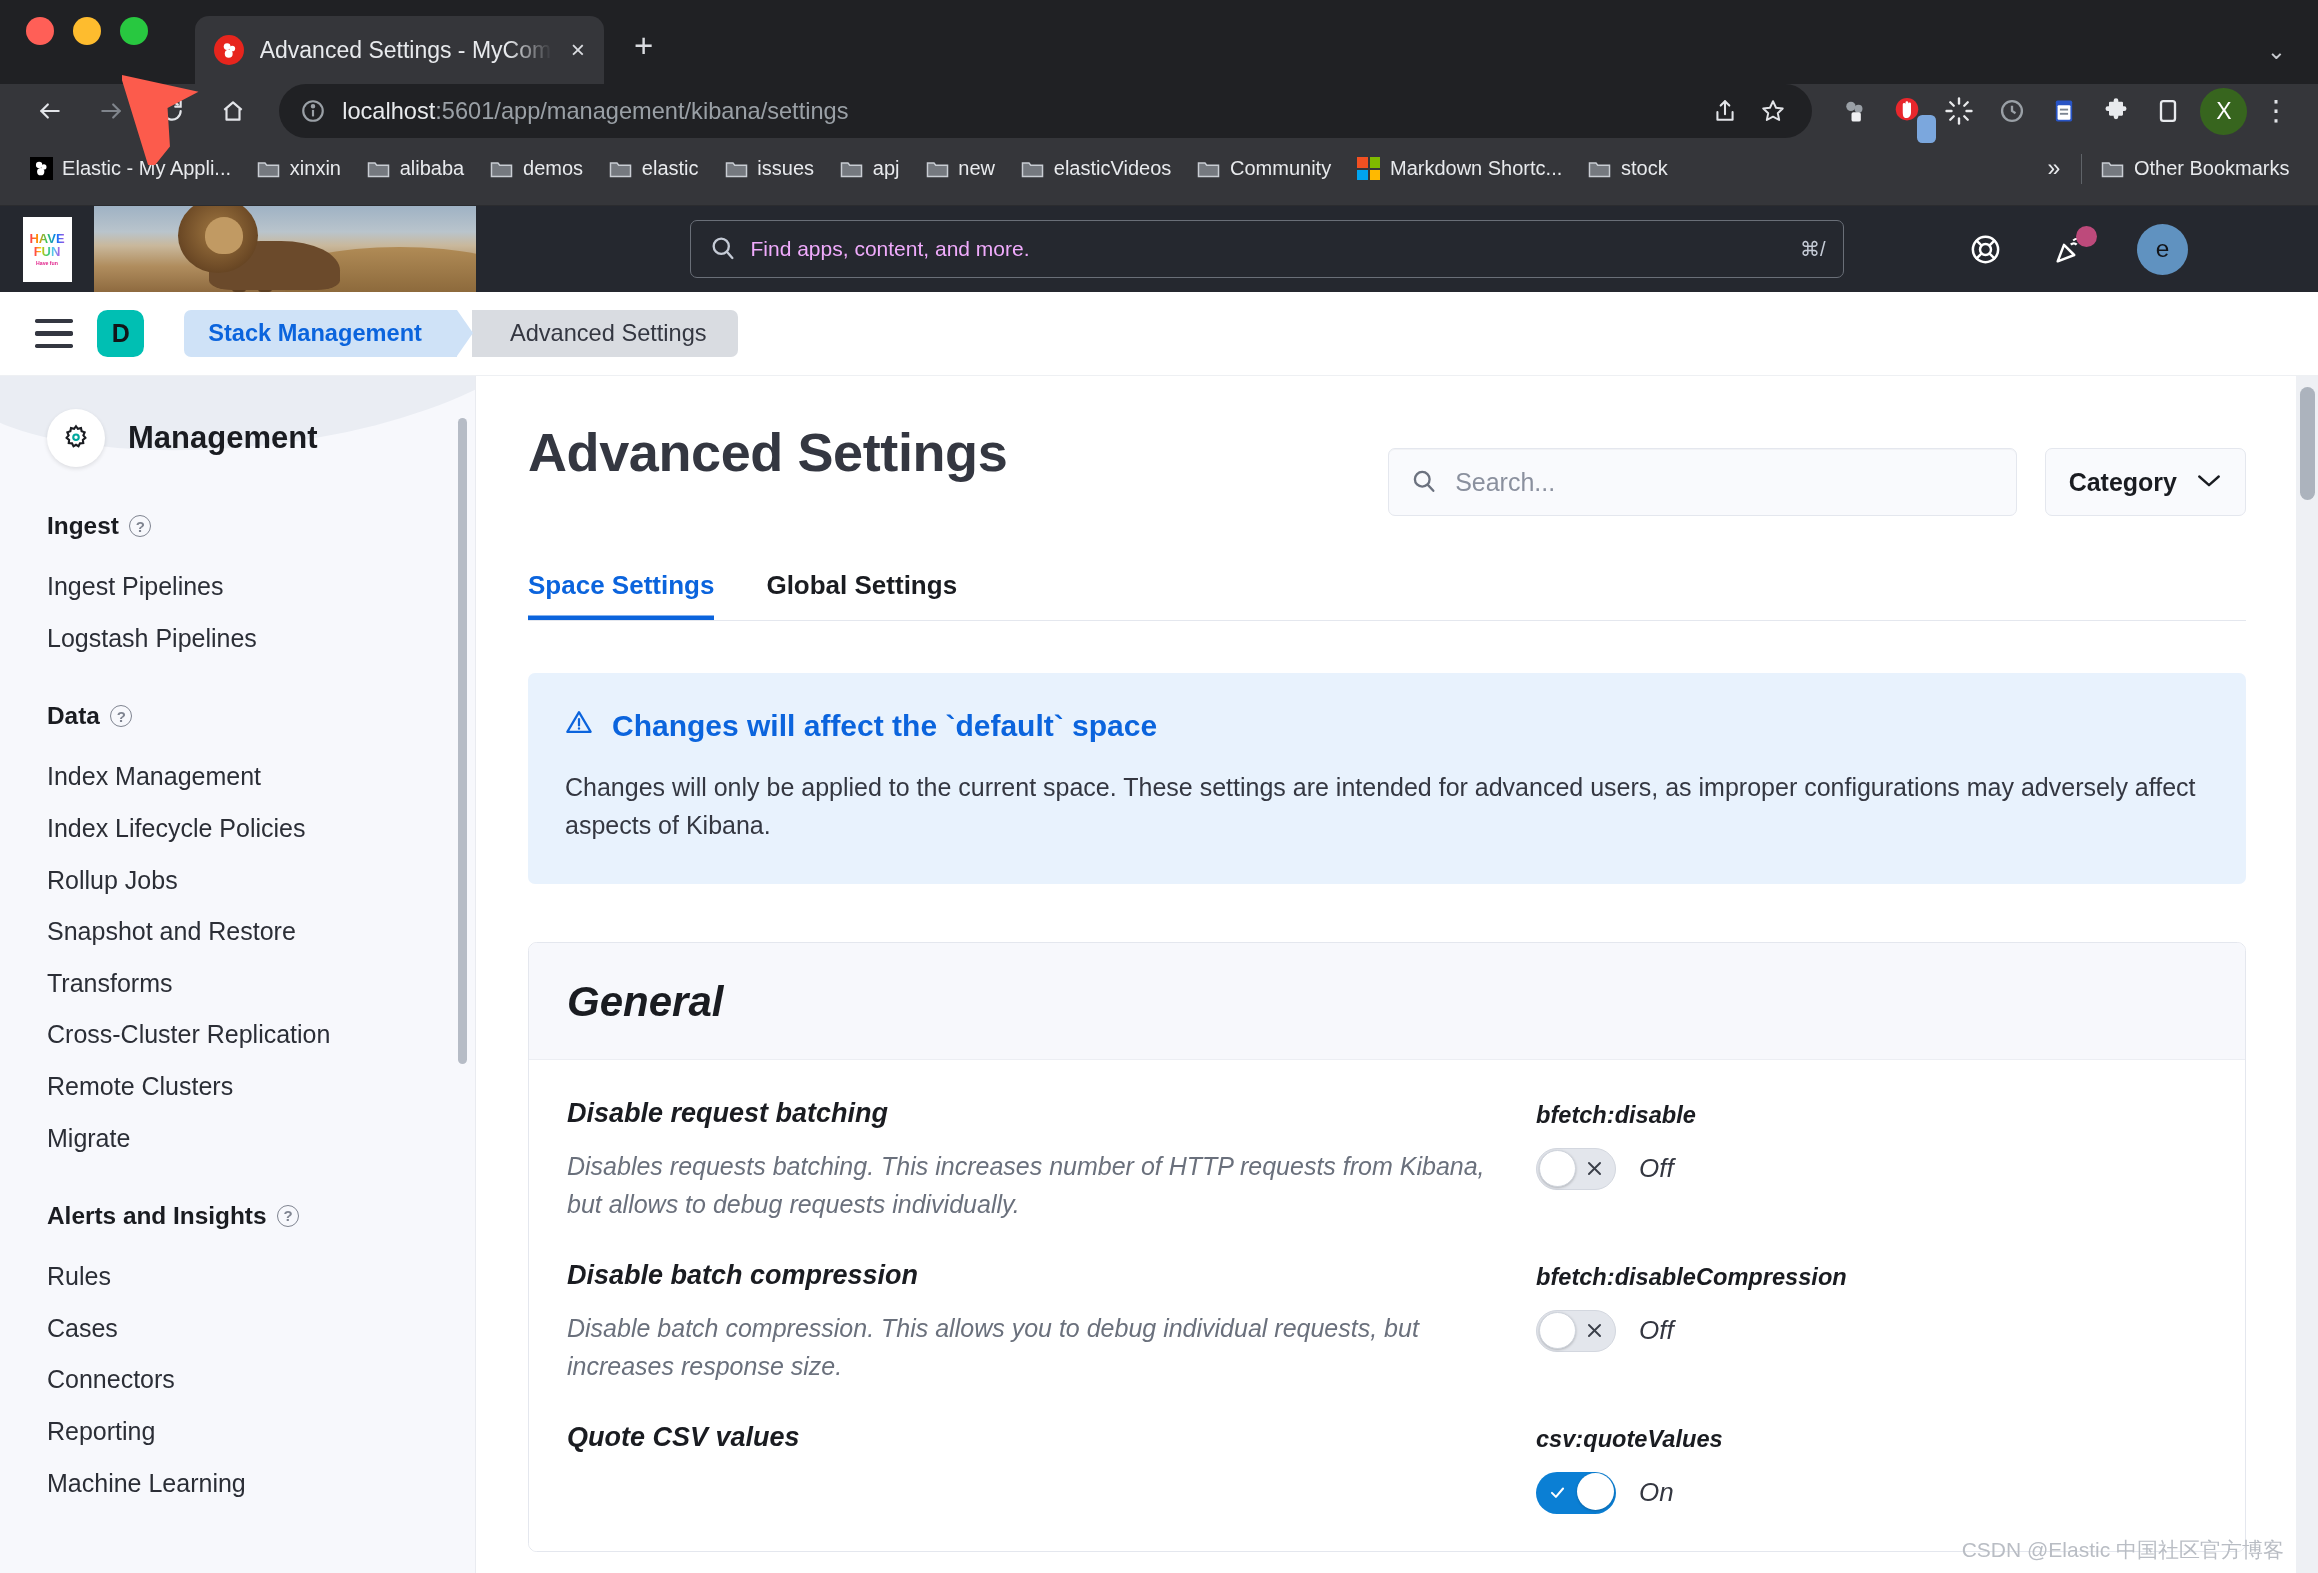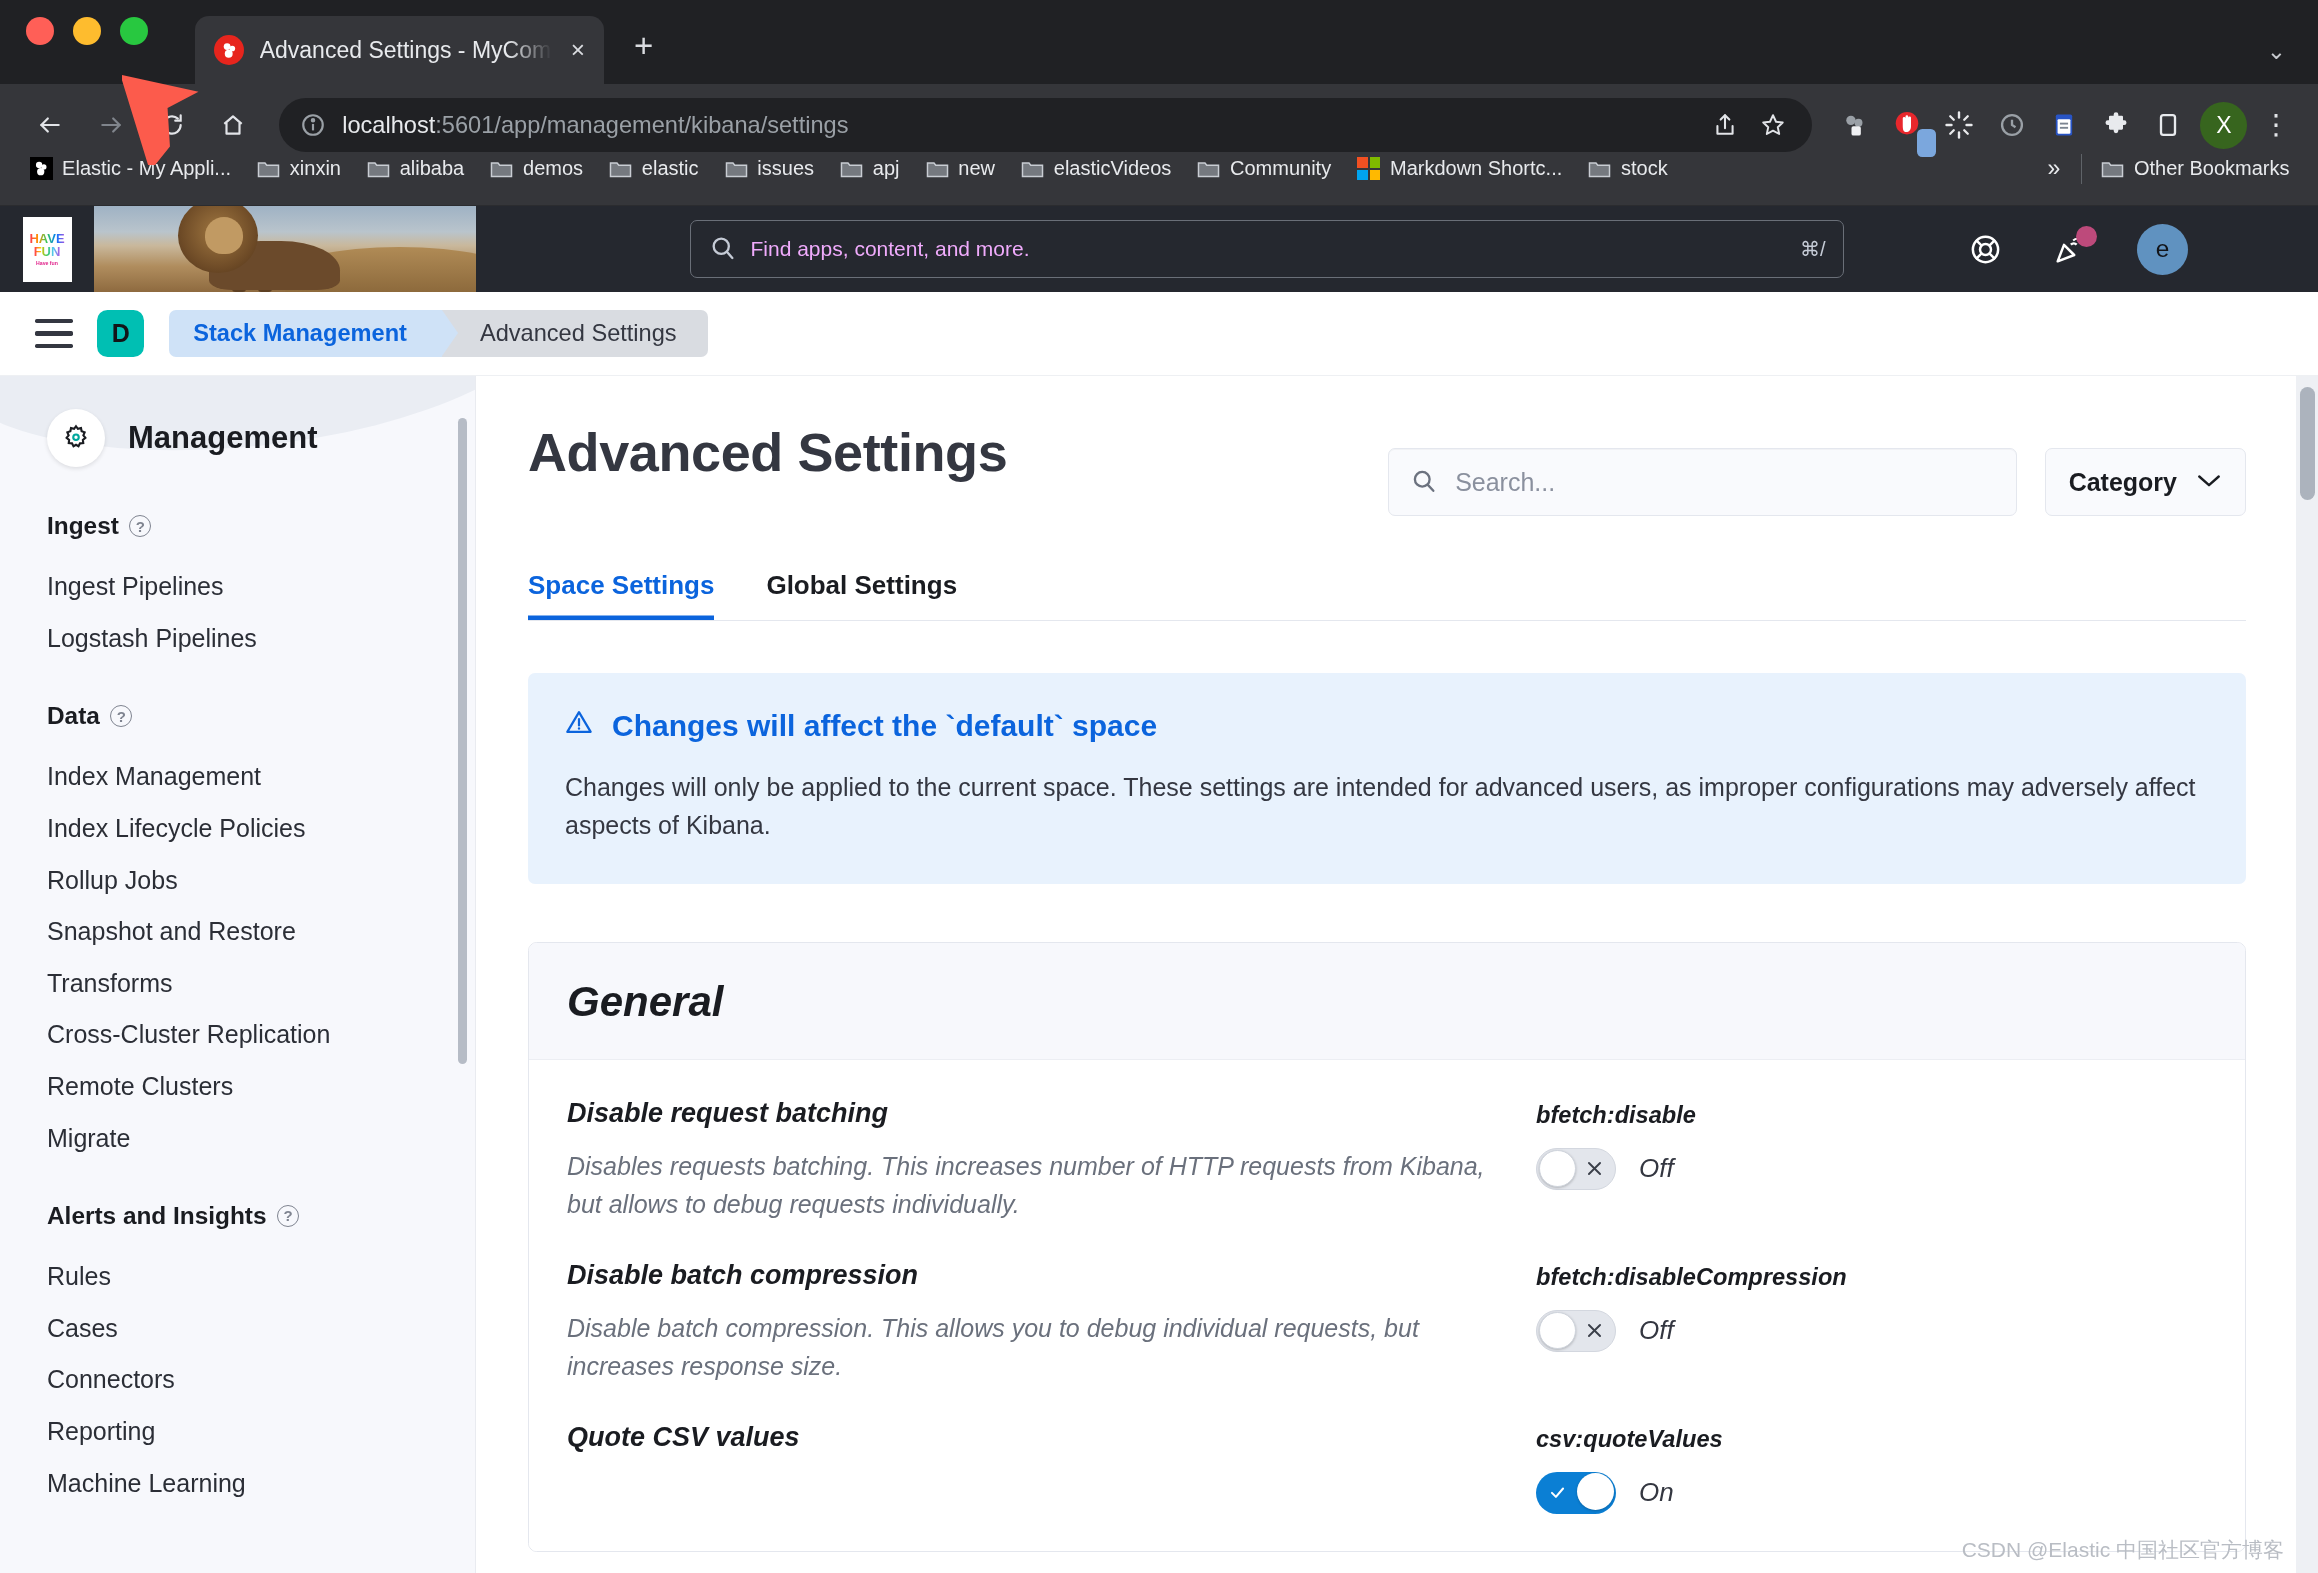--- a/index.html
+++ b/index.html
@@ -35,21 +35,21 @@
   .tab-title {
     color: #e8eaed; font-size: 23px; white-space: nowrap; overflow: hidden;
     flex: 1;
     -webkit-mask-image: linear-gradient(to right, #000 84%, transparent 99%);
     mask-image: linear-gradient(to right, #000 84%, transparent 99%);
   }
   .tab-close { color: #dadce0; font-size: 24.4px; line-height: 1; flex: none; }
   .newtab { color: #dadce0; font-size: 33px; margin-left: 30px; padding-bottom: 19px; }
   .chev-win { position: absolute; right: 33px; bottom: 19px; color: #c8cbd0; font-size: 23px; }
 
-  .toolbar { height: 68px; background: #35363a; display: flex; align-items: flex-end; padding: 0 23px; gap: 7px; }
+  .toolbar { height: 68px; background: #35363a; display: flex; align-items: flex-start; padding: 0 23px; gap: 7px; }
   .tb-ico { width: 54px; height: 54px; display: flex; align-items: center; justify-content: center;
             color: #e2e4e8; border-radius: 50%; }
   .tb-ico svg { width: 26px; height: 26px; }
   .omnibox {
     flex: 1; height: 54px; background: #202124; border-radius: 28px; margin: 0 12.2px;
     display: flex; align-items: center; padding: 0 19px; gap: 14px; min-width: 0;
   }
   .omni-url { font-size: 23.6px; color: #9aa0a6; white-space: nowrap; overflow: hidden; }
   .omni-url b { color: #e8eaed; font-weight: 400; }
   .omni-actions { display: flex; align-items: center; gap: 8.7px; margin-left: auto; }
@@ -121,21 +121,21 @@
 
   .kb-breadcrumbbar { height: 84px; background: #fff; display: flex; align-items: center;
                       padding-left: 35px; gap: 24.4px; border-bottom: 0.9px solid #eef0f3; }
   .hamburger { width: 38px; display:flex; flex-direction:column; gap: 7.9px; }
   .hamburger i { display:block; height: 4.4px; background: #343741; border-radius: 1.7px; }
   .space-avatar { width: 47px; height: 47px; border-radius: 10.5px; background: #00bfb3;
                   color: #131417; font-size: 25px; font-weight: 700; display:flex;
                   align-items:center; justify-content:center; }
   .crumbs { display: flex; align-items: center; height: 47px; }
   .crumb { height: 47px; display: flex; align-items: center; padding: 0 31px 0 24.4px;
-           font-size: 23.6px; position: relative; }
+           font-size: 23.6px; position: relative; margin-left: 15px; }
   .crumb.first { background: #cfe2f7; color: #0b64dd; border-radius: 7px 0 0 7px; font-weight: 600; padding-right: 35px;}
   .crumb.first::after { content:""; position:absolute; right: -15.7px; top: 0; width: 0; height: 0;
       border-top: 23.6px solid transparent; border-bottom: 23.6px solid transparent; border-left: 16.6px solid #cfe2f7; z-index: 2;}
   .crumb.last { background: #d9dce1; color: #343741; border-radius: 0 7px 7px 0; padding-left: 38px; }
 
   .body-wrap { display: flex; height: calc(1573px - 84px - 68px - 54px - 86px - 84px); position: relative; }
 
   
   .sidebar { width: 476px; background: #f7f8fc; position: relative; overflow: hidden; flex: none;
              border-right: 0.9px solid #e9ebf0; }

